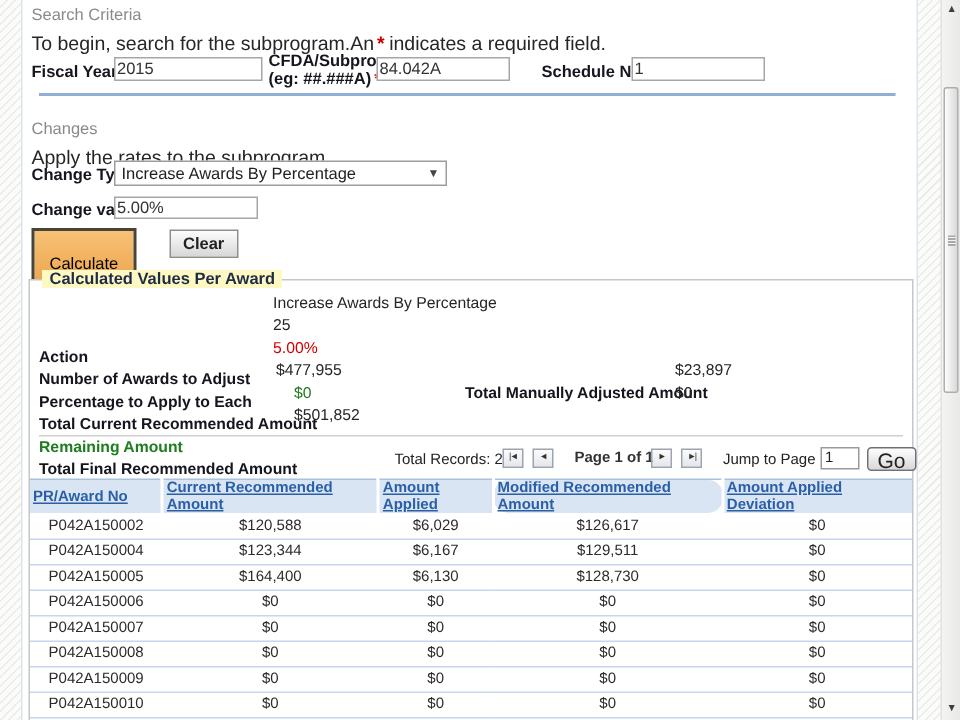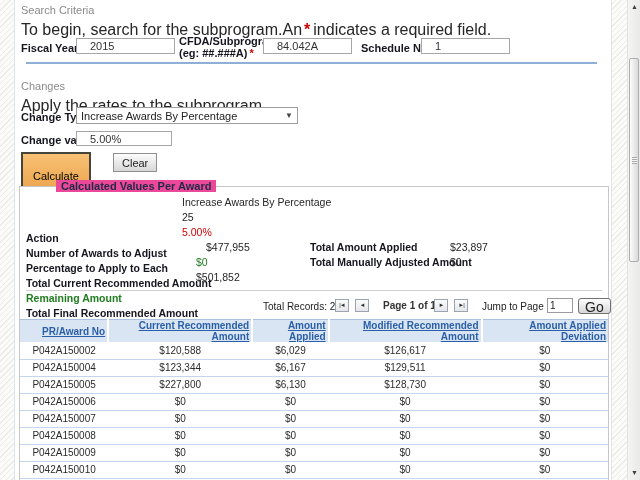--- a/index.html
+++ b/index.html
@@ -10,26 +10,26 @@
     position: relative;
     color: #1c1c1c;
   }
   .content {
     position: absolute; left: 14px; top: 0; width: 598px; height: 480px;
     background: #ffffff;
     border-left: 1px solid #dce4ee; border-right: 1px solid #dce4ee;
   }
   .abs { position: absolute; }
   .section-title { font-size: 11px; color: #8a8a8a; }
-  .hint { font-size: 16px; color: #262626; }
+  .hint { font-size: 13px; color: #262626; }
   .lbl { font-size: 11px; font-weight: bold; color: #15151f; line-height: 12px; }
   .star { color: #cc0000; font-weight: bold; margin-left: 2px; }
   input.txt {
     font-family: "Liberation Sans", sans-serif; font-size: 11px; color: #333;
-    border: 1px solid #a6a6a6; height: 16px; padding: 0 13px; background: #fff;
+    border: 1px solid #a6a6a6; height: 16px; padding: 0 1px; background: #fff;
   }
   .hr-blue { height: 2px; background: #8fafd6; }
   .select-box {
     border: 1px solid #9d9d9d; background: #fff; height: 17px;
     font-size: 11px; color: #222; padding: 2px 18px 0 4px; position: relative; cursor: default;
   }
   .select-box .arrow {
     position: absolute; right: 4px; top: 3px; font-size: 8px; color: #444;
   }
   .btn-calc {
@@ -39,22 +39,22 @@
   }
   .btn-gray {
     font-family: "Liberation Sans", sans-serif; font-size: 11px; color: #222;
     background: linear-gradient(#fdfdfd, #d7d7d7); border: 1px solid #8f8f8f;
     padding: 1px 8px; height: 19px; cursor: pointer;
   }
   .fieldset {
     border: 1px solid #c6c6c6; background: #fff;
   }
   .legend {
-    position: absolute; top: -7px; left: 8px; background: #ec4899; padding: 0 5px;
-    font-size: 11px; font-weight: bold; color: #1d2b45; margin-left: 28px;
+    position: absolute; top: -7px; left: 8px; background: #fef9c3; padding: 0 5px;
+    font-size: 11px; font-weight: bold; color: #1d2b45;
   }
   .calc-line { position: absolute; left: 6px; right: 6px; height: 14px; font-size: 10.5px; }
   .calc-lbl { position: absolute; left: 0; font-weight: bold; color: #15151f; margin-top: 36px; }
   .calc-val { position: absolute; left: 156px; color: #262626; }
   .calc-lbl2 { position: absolute; left: 284px; font-weight: bold; color: #15151f; }
   .calc-val2 { position: absolute; left: 424px; color: #262626; }
   .red { color: #d30000 !important; }
   .green { color: #1e7d1e !important; }
   .hr-gray { height: 1px; background: #cfcfcf; }
   .pag-row { font-size: 10px; color: #222; }
@@ -70,32 +70,32 @@
     border-radius: 3px; padding: 0 6px; cursor: pointer;
   }
   .jump-input {
     position: absolute; top: 0; width: 26px; height: 15px;
     border: 1px solid #9a9a9a; font-size: 10px; padding: 0 2px; color: #222;
     font-family: "Liberation Sans", sans-serif;
   }
   table.awards { border-collapse: collapse; width: 100%; table-layout: fixed; }
   table.awards th {
     background: #d9e5f3; border-top: 1px solid #aac2dd; border-left: 2px solid #ffffff;
-    height: 20px; font-size: 10px; text-align: right; padding: 0 2px; cursor: pointer;
+    height: 20px; font-size: 10px; text-align: left; padding: 0 2px; cursor: pointer;
   }
   table.awards th:first-child { border-left: none; }
   table.awards th .th-link { color: #2a5fa8; font-weight: bold; text-decoration: underline; }
   table.awards td {
     height: 17px; font-size: 10px; color: #2b2b2b; text-align: center;
     border-bottom: 1px solid #c3d6ee; padding: 0 2px; background: #fff;
   }
   table.awards th:nth-child(1), table.awards td:nth-child(1) { width: 15%; }
   table.awards th:nth-child(2), table.awards td:nth-child(2) { width: 24.5%; }
   table.awards th:nth-child(3), table.awards td:nth-child(3) { width: 13%; }
-  table.awards th:nth-child(4), table.awards td:nth-child(4) { width: 26%; }
+  table.awards th:nth-child(4), table.awards td:nth-child(4) { width: 26%; border-radius: 10px; }
   table.awards th:nth-child(5), table.awards td:nth-child(5) { width: 21.5%; }
   
   .scrollbar {
     position: absolute; right: 0; top: 0; width: 13px; height: 480px;
     background: linear-gradient(90deg,#f4f4f3,#e9e9e7); border-left: 1px solid #e2e2df;
   }
   .sb-arrow { position: absolute; left: 0; width: 13px; text-align: center; font-size: 7px; color: #3f3f3f; cursor: pointer; }
   .sb-thumb {
     position: absolute; left: 1px; top: 58px; width: 10px; height: 204px;
     border: 1px solid #aeaeae; border-radius: 2px;
@@ -118,21 +118,21 @@
 
   <div class="abs lbl" style="top:42px; left:6px;">
     <span>Fiscal Year</span><span class="star">*</span>
   </div>
   <input class="abs txt" style="top: 38px; left: 61px; width: 99px;" value="2015">
 
   <div class="abs lbl" style="top:35px; left:164px;">
     <div>CFDA/Subprogram</div>
     <div><span>(eg: ##.###A)</span><span class="star">*</span></div>
   </div>
-  <input class="abs txt" style="top: 38px; left: 248px; width: 89px;" value="84.042A">
+  <input class="abs txt" style="top: 38px; left: 236px; width: 89px;" value="84.042A">
 
   <div class="abs lbl" style="top:42px; left:346px;">
     <span>Schedule No</span><span class="star">*</span>
   </div>
   <input class="abs txt" style="top: 38px; left: 406px; width: 89px;" value="1">
 
   <div class="abs hr-blue" style="top:62px; left:11px; width:571px;"></div>
 
   <div class="abs section-title" style="top:80px; left:6px;text-align:right;">Changes</div>
   <div class="abs hint" style="top:97px; left:6px;">Apply the rates to the subprogram.</div>
@@ -144,41 +144,40 @@
     <span>Increase Awards By Percentage</span>
     <span class="arrow">▼</span>
   </div>
 
   <div class="abs lbl" style="top:134px; left:6px;">
     <span>Change value</span><span class="star">*</span>
   </div>
   <input class="abs txt" style="top: 131px; left: 61px; width: 96px; height: 15px;" value="5.00%">
 
   <button class="abs btn-calc" style="top:152px; left:6px;">Calculate</button>
-  <button class="abs btn-gray" style="top:153px; left:98px;">Clear</button>
+  <button class="abs btn-gray" style="top:153px; left:98px;font-weight:bold;">Clear</button>
 
   <div class="abs fieldset" style="top:186px; left:4px; width:590px; height:320px;">
     <div class="legend">Calculated Values Per Award</div>
 
     <div class="calc-line" style="top:9px;">
       <span class="calc-lbl">Action</span>
       <span class="calc-val">Increase Awards By Percentage</span>
     </div>
     <div class="calc-line" style="top:24px;">
       <span class="calc-lbl">Number of Awards to Adjust</span>
       <span class="calc-val">25</span>
     </div>
     <div class="calc-line" style="top:39px;">
       <span class="calc-lbl">Percentage to Apply to Each</span>
       <span class="calc-val red">5.00%</span>
     </div>
     <div class="calc-line" style="top:54px;">
       <span class="calc-lbl">Total Current Recommended Amount</span>
-      <span class="calc-val" style="left:180px;">$477,955</span>
-      <span class="calc-lbl2">Total Amount Applied</span>
+      <span class="calc-val" style="left:158px;">$477,955</span>
       <span class="calc-val2">$23,897</span>
     </div>
     <div class="calc-line" style="top:69px;">
       <span class="calc-lbl green">Remaining Amount</span>
       <span class="calc-val green" style="left:170px;">$0</span>
       <span class="calc-lbl2">Total Manually Adjusted Amount</span>
       <span class="calc-val2">$0</span>
     </div>
     <div class="calc-line" style="top:84px;">
       <span class="calc-lbl">Total Final Recommended Amount</span>
@@ -220,21 +219,21 @@
             </tr>
             <tr>
               <td>P042A150004</td>
               <td>$123,344</td>
               <td>$6,167</td>
               <td>$129,511</td>
               <td>$0</td>
             </tr>
             <tr>
               <td>P042A150005</td>
-              <td>$227,800</td>
+              <td>$164,400</td>
               <td>$6,130</td>
               <td>$128,730</td>
               <td>$0</td>
             </tr>
             <tr>
               <td>P042A150006</td>
               <td>$0</td>
               <td>$0</td>
               <td>$0</td>
               <td>$0</td>

